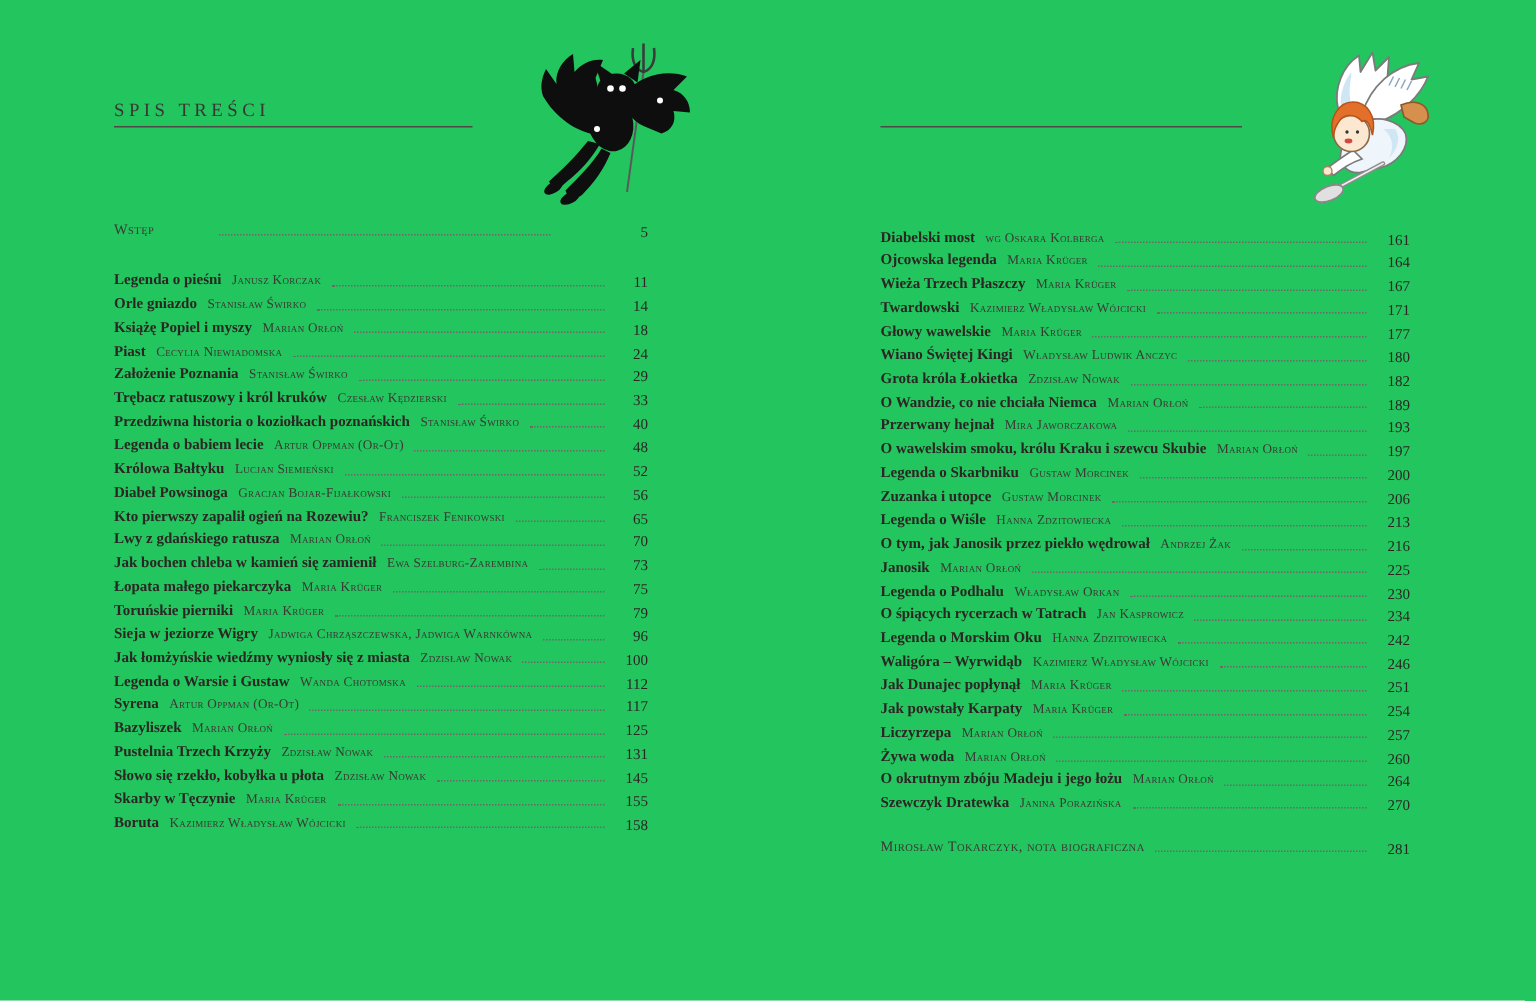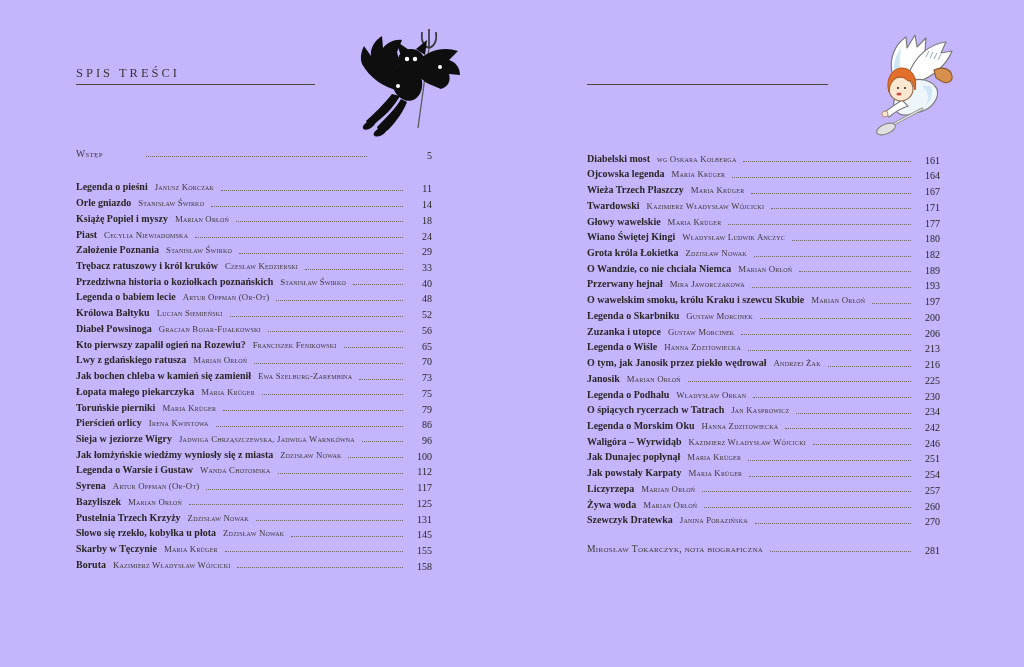--- a/index.html
+++ b/index.html
@@ -1,18 +1,18 @@
 <!DOCTYPE html>
 <html><head>
 <meta charset="utf-8">
 <style>
   * { margin:0; padding:0; box-sizing:border-box; }
   html,body { background:#e9e9e9; }
   .spread {
-    position:relative; width:1024px; height:667px; background:#c4b5fd;
+    position:relative; width:1024px; height:667px; background:#22c55e;
     overflow:hidden; font-family:"Liberation Serif", serif; color:#2b2624;
     margin:0 auto;
   }
   .heading {
     position:absolute; left:76px; top:66px;
     font-size:12.5px; letter-spacing:3px; color:#3a3634; white-space:nowrap;
   }
   .rule { position:absolute; top:84px; height:0; border-top:1.6px solid #4c4844; }
   .rule-left  { left:76px;  width:239px; }
   .rule-right { left:587px; width:241px; }
@@ -193,25 +193,20 @@
         <span class="entry-text"><span class="title">Łopata małego piekarczyka</span><span class="author">Maria Krüger</span></span>
         <span class="dots"></span>
         <span class="pg">75</span>
       </div>
       <div class="row">
         <span class="entry-text"><span class="title">Toruńskie pierniki</span><span class="author">Maria Krüger</span></span>
         <span class="dots"></span>
         <span class="pg">79</span>
       </div>
       <div class="row">
-        <span class="entry-text"><span class="title">Pierścień orlicy</span><span class="author">Irena Kwintowa</span></span>
-        <span class="dots"></span>
-        <span class="pg">86</span>
-      </div>
-      <div class="row">
         <span class="entry-text"><span class="title">Sieja w jeziorze Wigry</span><span class="author">Jadwiga Chrząszczewska, Jadwiga Warnkówna</span></span>
         <span class="dots"></span>
         <span class="pg">96</span>
       </div>
       <div class="row">
         <span class="entry-text"><span class="title">Jak łomżyńskie wiedźmy wyniosły się z miasta</span><span class="author">Zdzisław Nowak</span></span>
         <span class="dots"></span>
         <span class="pg">100</span>
       </div>
       <div class="row">
@@ -360,20 +355,25 @@
         <span class="entry-text"><span class="title">Liczyrzepa</span><span class="author">Marian Orłoń</span></span>
         <span class="dots"></span>
         <span class="pg">257</span>
       </div>
       <div class="row">
         <span class="entry-text"><span class="title">Żywa woda</span><span class="author">Marian Orłoń</span></span>
         <span class="dots"></span>
         <span class="pg">260</span>
       </div>
       <div class="row">
+        <span class="entry-text"><span class="title">O okrutnym zbóju Madeju i jego łożu</span><span class="author">Marian Orłoń</span></span>
+        <span class="dots"></span>
+        <span class="pg">264</span>
+      </div>
+      <div class="row">
         <span class="entry-text"><span class="title">Szewczyk Dratewka</span><span class="author">Janina Porazińska</span></span>
         <span class="dots"></span>
         <span class="pg">270</span>
       </div>
       <div class="row sc gap-before">
         <span class="entry-text"><span class="title">Mirosław Tokarczyk, nota biograficzna</span></span>
         <span class="dots"></span>
         <span class="pg">281</span>
       </div>
     </div>

